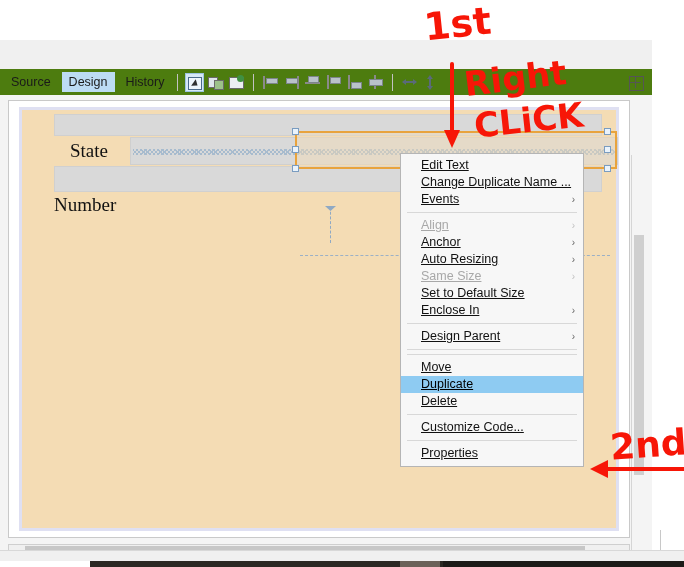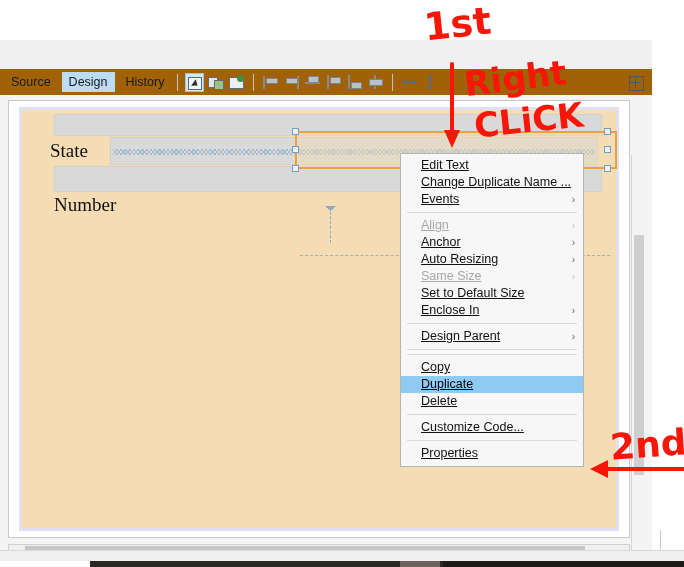--- a/index.html
+++ b/index.html
@@ -102,21 +102,21 @@
     width: 10px; height: 9px;
     border: 1.5px solid #8a8a8a;
     box-sizing: border-box;
   }
 
   
   #toolbar {
     position: absolute;
     left: 0; top: 29px;
     width: 652px; height: 26px;
-    background: #a16207;
+    background: #4d7c0f;
     border-bottom: 6px solid #be185d;
     display: flex;
     align-items: center;
     justify-content: flex-end;
   }
   .vtab {
     height: 20px;
     padding: 0 7px;
     display: flex;
     align-items: center;
@@ -193,21 +193,21 @@
     background: #d9d9d9;
     border: 1px solid #d0d0d0;
     box-sizing: border-box;
   }
   #band-top   { left: 32px; top: 4px;  width: 548px; height: 22px; }
   #band-mid   { left: 32px; top: 56px; width: 548px; height: 26px; }
 
   
   #row-state {
     position: absolute;
-    left: 28px; top: 26px;
+    left: 48px; top: 26px;
     width: 548px; height: 30px;
   }
   #lbl-state {
     position: absolute;
     left: 0; top: 0;
     height: 30px;
     display: flex;
     align-items: center;
     font-family: "Liberation Serif", serif;
     font-size: 19px;
@@ -606,21 +606,21 @@
     <div class="mi disabled"><span>Align</span><span class="chev">›</span></div>
     <div class="mi"><span>Anchor</span><span class="chev">›</span></div>
     <div class="mi"><span>Auto Resizing</span><span class="chev">›</span></div>
     <div class="mi disabled"><span>Same Size</span><span class="chev">›</span></div>
     <div class="mi"><span>Set to Default Size</span></div>
     <div class="mi"><span>Enclose In</span><span class="chev">›</span></div>
     <div class="msep"></div>
     <div class="mi"><span>Design Parent</span><span class="chev">›</span></div>
     <div class="msep"></div>
     <div class="msep"></div>
-    <div class="mi"><span>Copy</span></div>
+    <div class="mi"><span>Move</span></div>
     <div class="mi highlight"><span>Duplicate</span></div>
     <div class="mi"><span>Delete</span></div>
     <div class="msep"></div>
     <div class="mi"><span>Customize Code...</span></div>
     <div class="msep"></div>
     <div class="mi"><span>Properties</span></div>
   </div>
 
 <svg class="annot-svg" viewBox="0 0 684 567">
 

